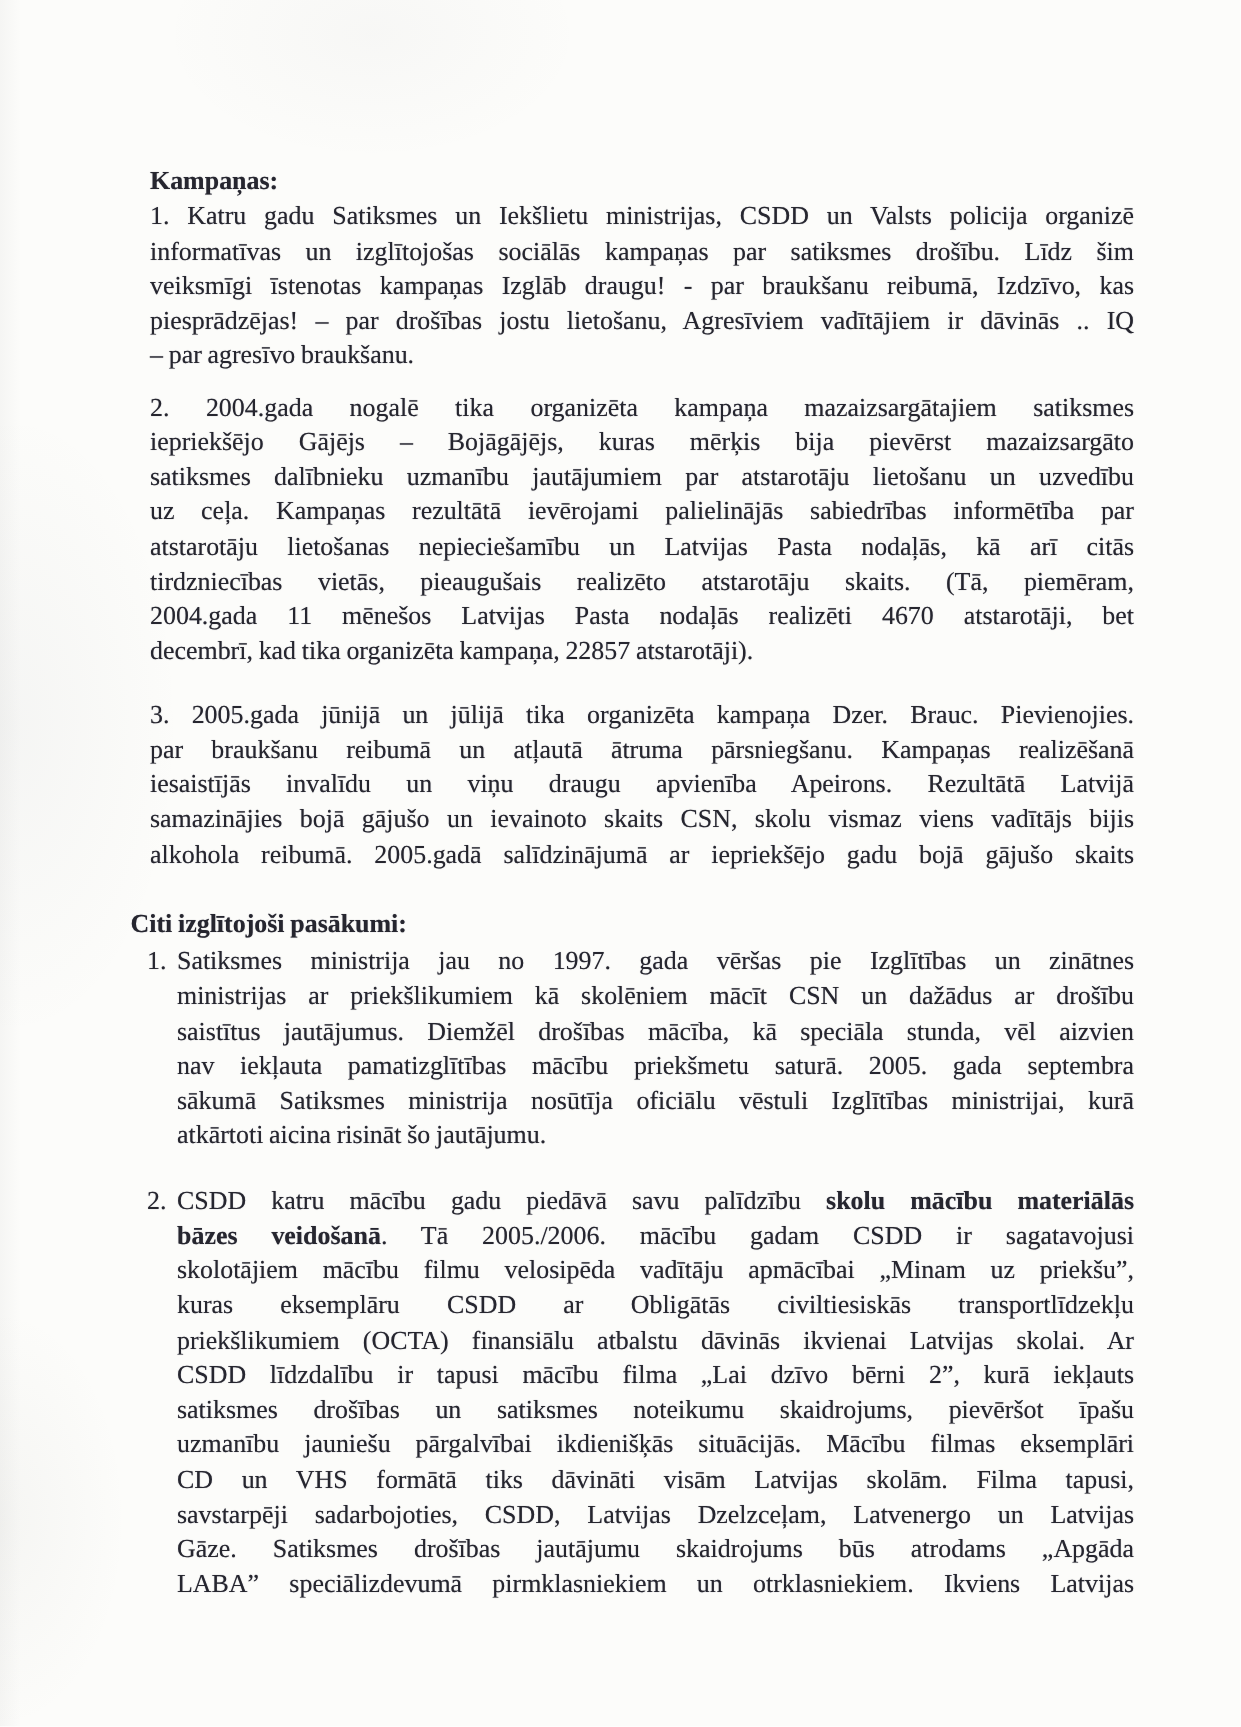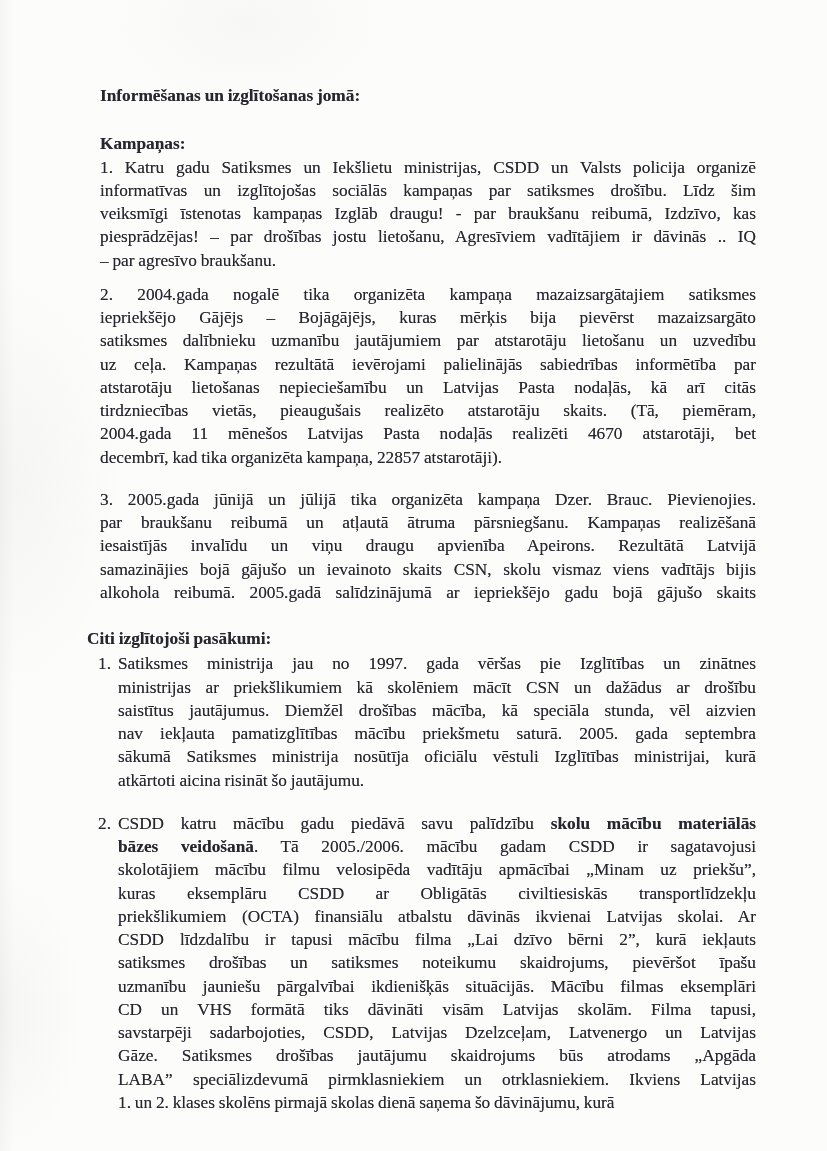--- a/index.html
+++ b/index.html
@@ -59,23 +59,20 @@
     left: -2px;
     top: 0;
     width: 18px;
   }
 </style>
 </head>
 <body>
 
 <div class="sheet">
   <div class="doc">
-      <div class="block h1 b0">
-        <div class="line end"><span>Informēšanas un izglītošanas jomā:</span></div>
-      </div>
       <div class="block h2 b1">
         <div class="line end"><span>Kampaņas:</span></div>
       </div>
       <div class="block p b2">
         <div class="line"><span>1. Katru gadu Satiksmes un Iekšlietu ministrijas, CSDD un Valsts policija organizē</span></div>
         <div class="line"><span>informatīvas un izglītojošas sociālās kampaņas par satiksmes drošību. Līdz šim</span></div>
         <div class="line"><span>veiksmīgi īstenotas kampaņas </span><span class="it">Izglāb draugu!</span><span> - par braukšanu reibumā, </span><span class="it">Izdzīvo, kas</span></div>
         <div class="line"><span class="it">piesprādzējas!</span><span> – par drošības jostu lietošanu, </span><span class="it">Agresīviem vadītājiem ir dāvinās .. IQ</span></div>
         <div class="line end"><span>– par agresīvo braukšanu.</span></div>
       </div>
@@ -115,16 +112,15 @@
         <div class="line"><span>skolotājiem mācību filmu velosipēda vadītāju apmācībai „Minam uz priekšu”,</span></div>
         <div class="line"><span>kuras eksemplāru CSDD ar Obligātās civiltiesiskās transportlīdzekļu</span></div>
         <div class="line"><span>priekšlikumiem (OCTA) finansiālu atbalstu dāvinās ikvienai Latvijas skolai. Ar</span></div>
         <div class="line"><span>CSDD līdzdalību ir tapusi mācību filma „Lai dzīvo bērni 2”, kurā iekļauts</span></div>
         <div class="line"><span>satiksmes drošības un satiksmes noteikumu skaidrojums, pievēršot īpašu</span></div>
         <div class="line"><span>uzmanību jauniešu pārgalvībai ikdienišķās situācijās. Mācību filmas eksemplāri</span></div>
         <div class="line"><span>CD un VHS formātā tiks dāvināti visām Latvijas skolām. Filma tapusi,</span></div>
         <div class="line"><span>savstarpēji sadarbojoties, CSDD, </span><span class="it">Latvijas Dzelzceļam</span><span>, </span><span class="it">Latvenergo</span><span> un </span><span class="it">Latvijas</span></div>
         <div class="line"><span class="it">Gāze</span><span>. Satiksmes drošības jautājumu skaidrojums būs atrodams „Apgāda</span></div>
         <div class="line"><span>LABA” speciālizdevumā pirmklasniekiem un otrklasniekiem. Ikviens Latvijas</span></div>
-        <div class="line end"><span>1. un 2. klases skolēns pirmajā skolas dienā saņema šo dāvinājumu, kurā</span></div>
       </div>
     </div>
 </div>
 
 </body></html>

